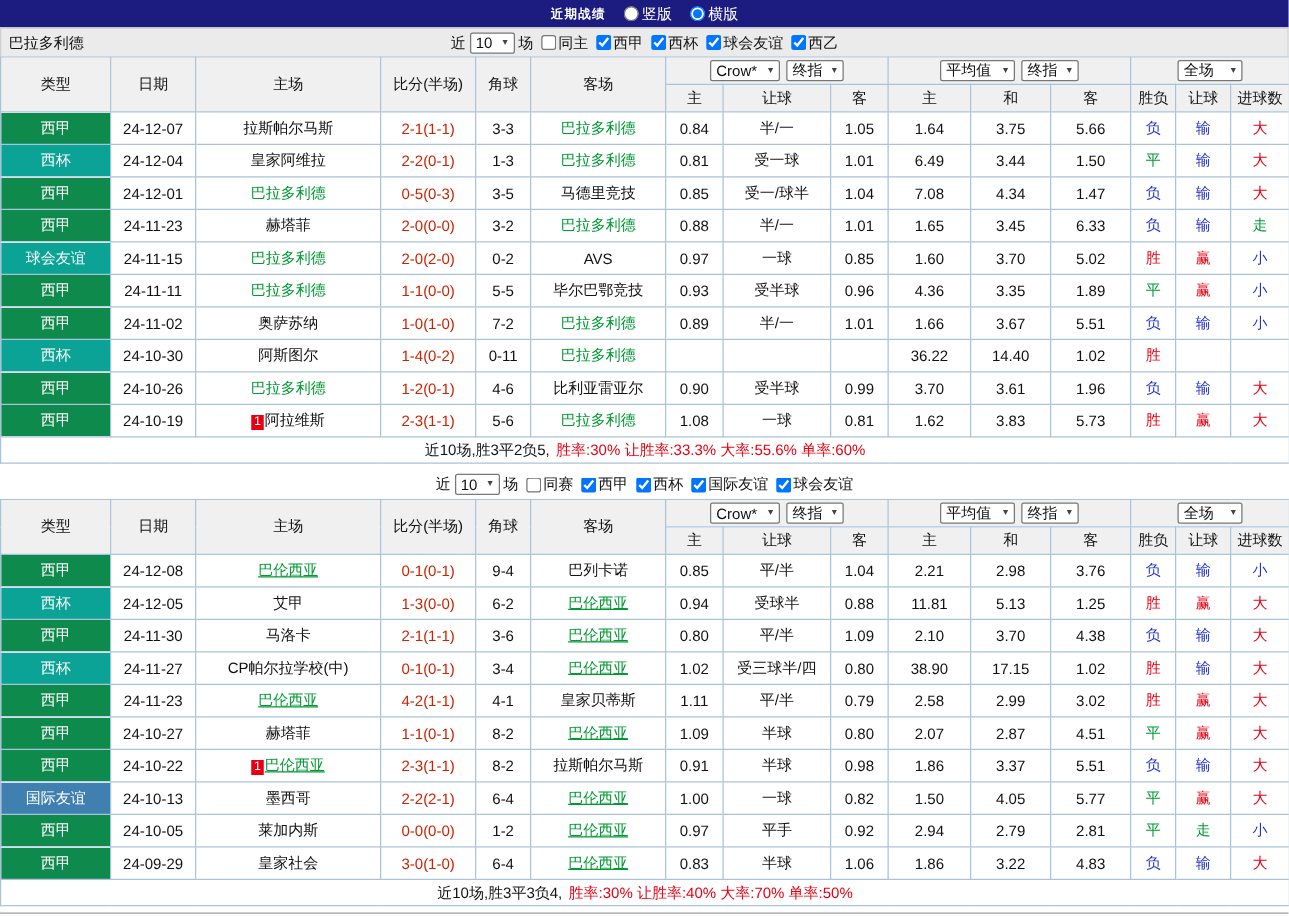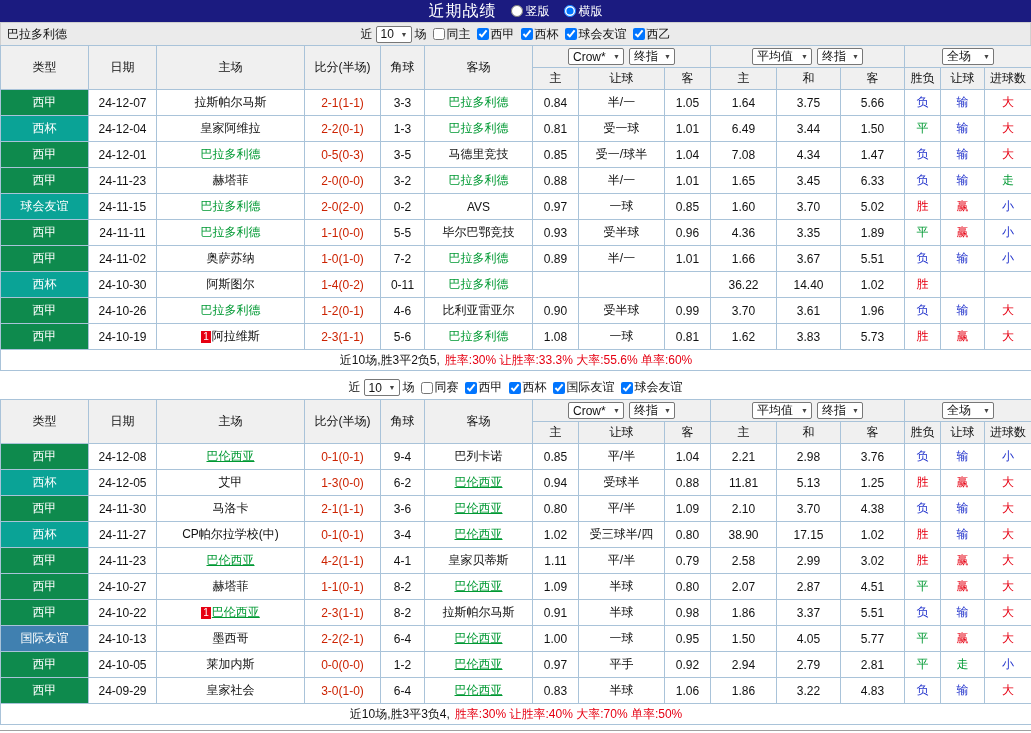--- a/index.html
+++ b/index.html
@@ -2,21 +2,21 @@
 <html style="--topbar-bg: #1b1b80; --border: #a9c3d9; --header-bg: #f0f0f0; --bar-bg: #ebebeb; --focus: #009933; --score: #cc2200; --badge: #e60012; --summary: #e60012;"><head>
 <meta charset="utf-8">
 <style>
   :root{
     --topbar-bg:#1b1b80; --border:#a9c3d9; --header-bg:#f0f0f0; --bar-bg:#ebebeb;
     --focus:#009933; --score:#cc2200; --badge:#e60012; --summary:#e60012;
   }
   *{box-sizing:border-box}
   body{margin:0;width:1031px;font:12px "Liberation Sans","DejaVu Sans",sans-serif;color:#111;background:#fff}
   .topbar{height:22px;background:var(--topbar-bg);color:#fff;display:flex;align-items:center;justify-content:center;gap:14px}
-  .tb-title{font-weight:normal;font-size:16px;letter-spacing:1px}
+  .tb-title{font-weight:bold;font-size:10px;letter-spacing:1px}
   .tb-radio{display:inline-flex;align-items:center;gap:3px;cursor:default}
   input[type=radio],input[type=checkbox]{width:12px;height:12px;margin:0}
   .secbar{height:23px;display:flex;align-items:center;position:relative;background:#fff}
   .secbar-gray{background:var(--bar-bg);border:1px solid #cfcfcf;border-bottom:0}
   .teamname{position:absolute;left:6px}
   .filters{display:flex;align-items:center;gap:3px;margin:0 auto}
   .cb{display:inline-flex;align-items:center;gap:2px;margin-left:3px;cursor:default}
   .fsel{display:inline-flex;align-items:center;justify-content:space-between;height:17px;background:#fff;border:1px solid #777;border-radius:2px;padding:0 3px 0 4px;gap:4px;cursor:default}
   .fsel-a{font-size:7px;color:#444;line-height:1}
   .mtable{border-collapse:collapse;table-layout:fixed;width:1031px}
@@ -553,21 +553,21 @@
           </tr>
           <tr>
             <td class="typecell" style="background: rgb(64, 128, 176);">国际友谊</td>
             <td>24-10-13</td>
             <td><span class="tname">墨西哥</span></td>
             <td><span class="score">2-2(2-1)</span></td>
             <td>6-4</td>
             <td><span class="tname focus u">巴伦西亚</span></td>
             <td>1.00</td>
             <td>一球</td>
-            <td>0.95</td>
+            <td>0.82</td>
             <td>1.50</td>
             <td>4.05</td>
             <td>5.77</td>
             <td style="color: rgb(0, 153, 51);">平</td>
             <td style="color: rgb(230, 0, 18);">赢</td>
             <td style="color: rgb(230, 0, 18);">大</td>
           </tr>
           <tr>
             <td class="typecell" style="background: rgb(14, 138, 77);">西甲</td>
             <td>24-10-05</td>

